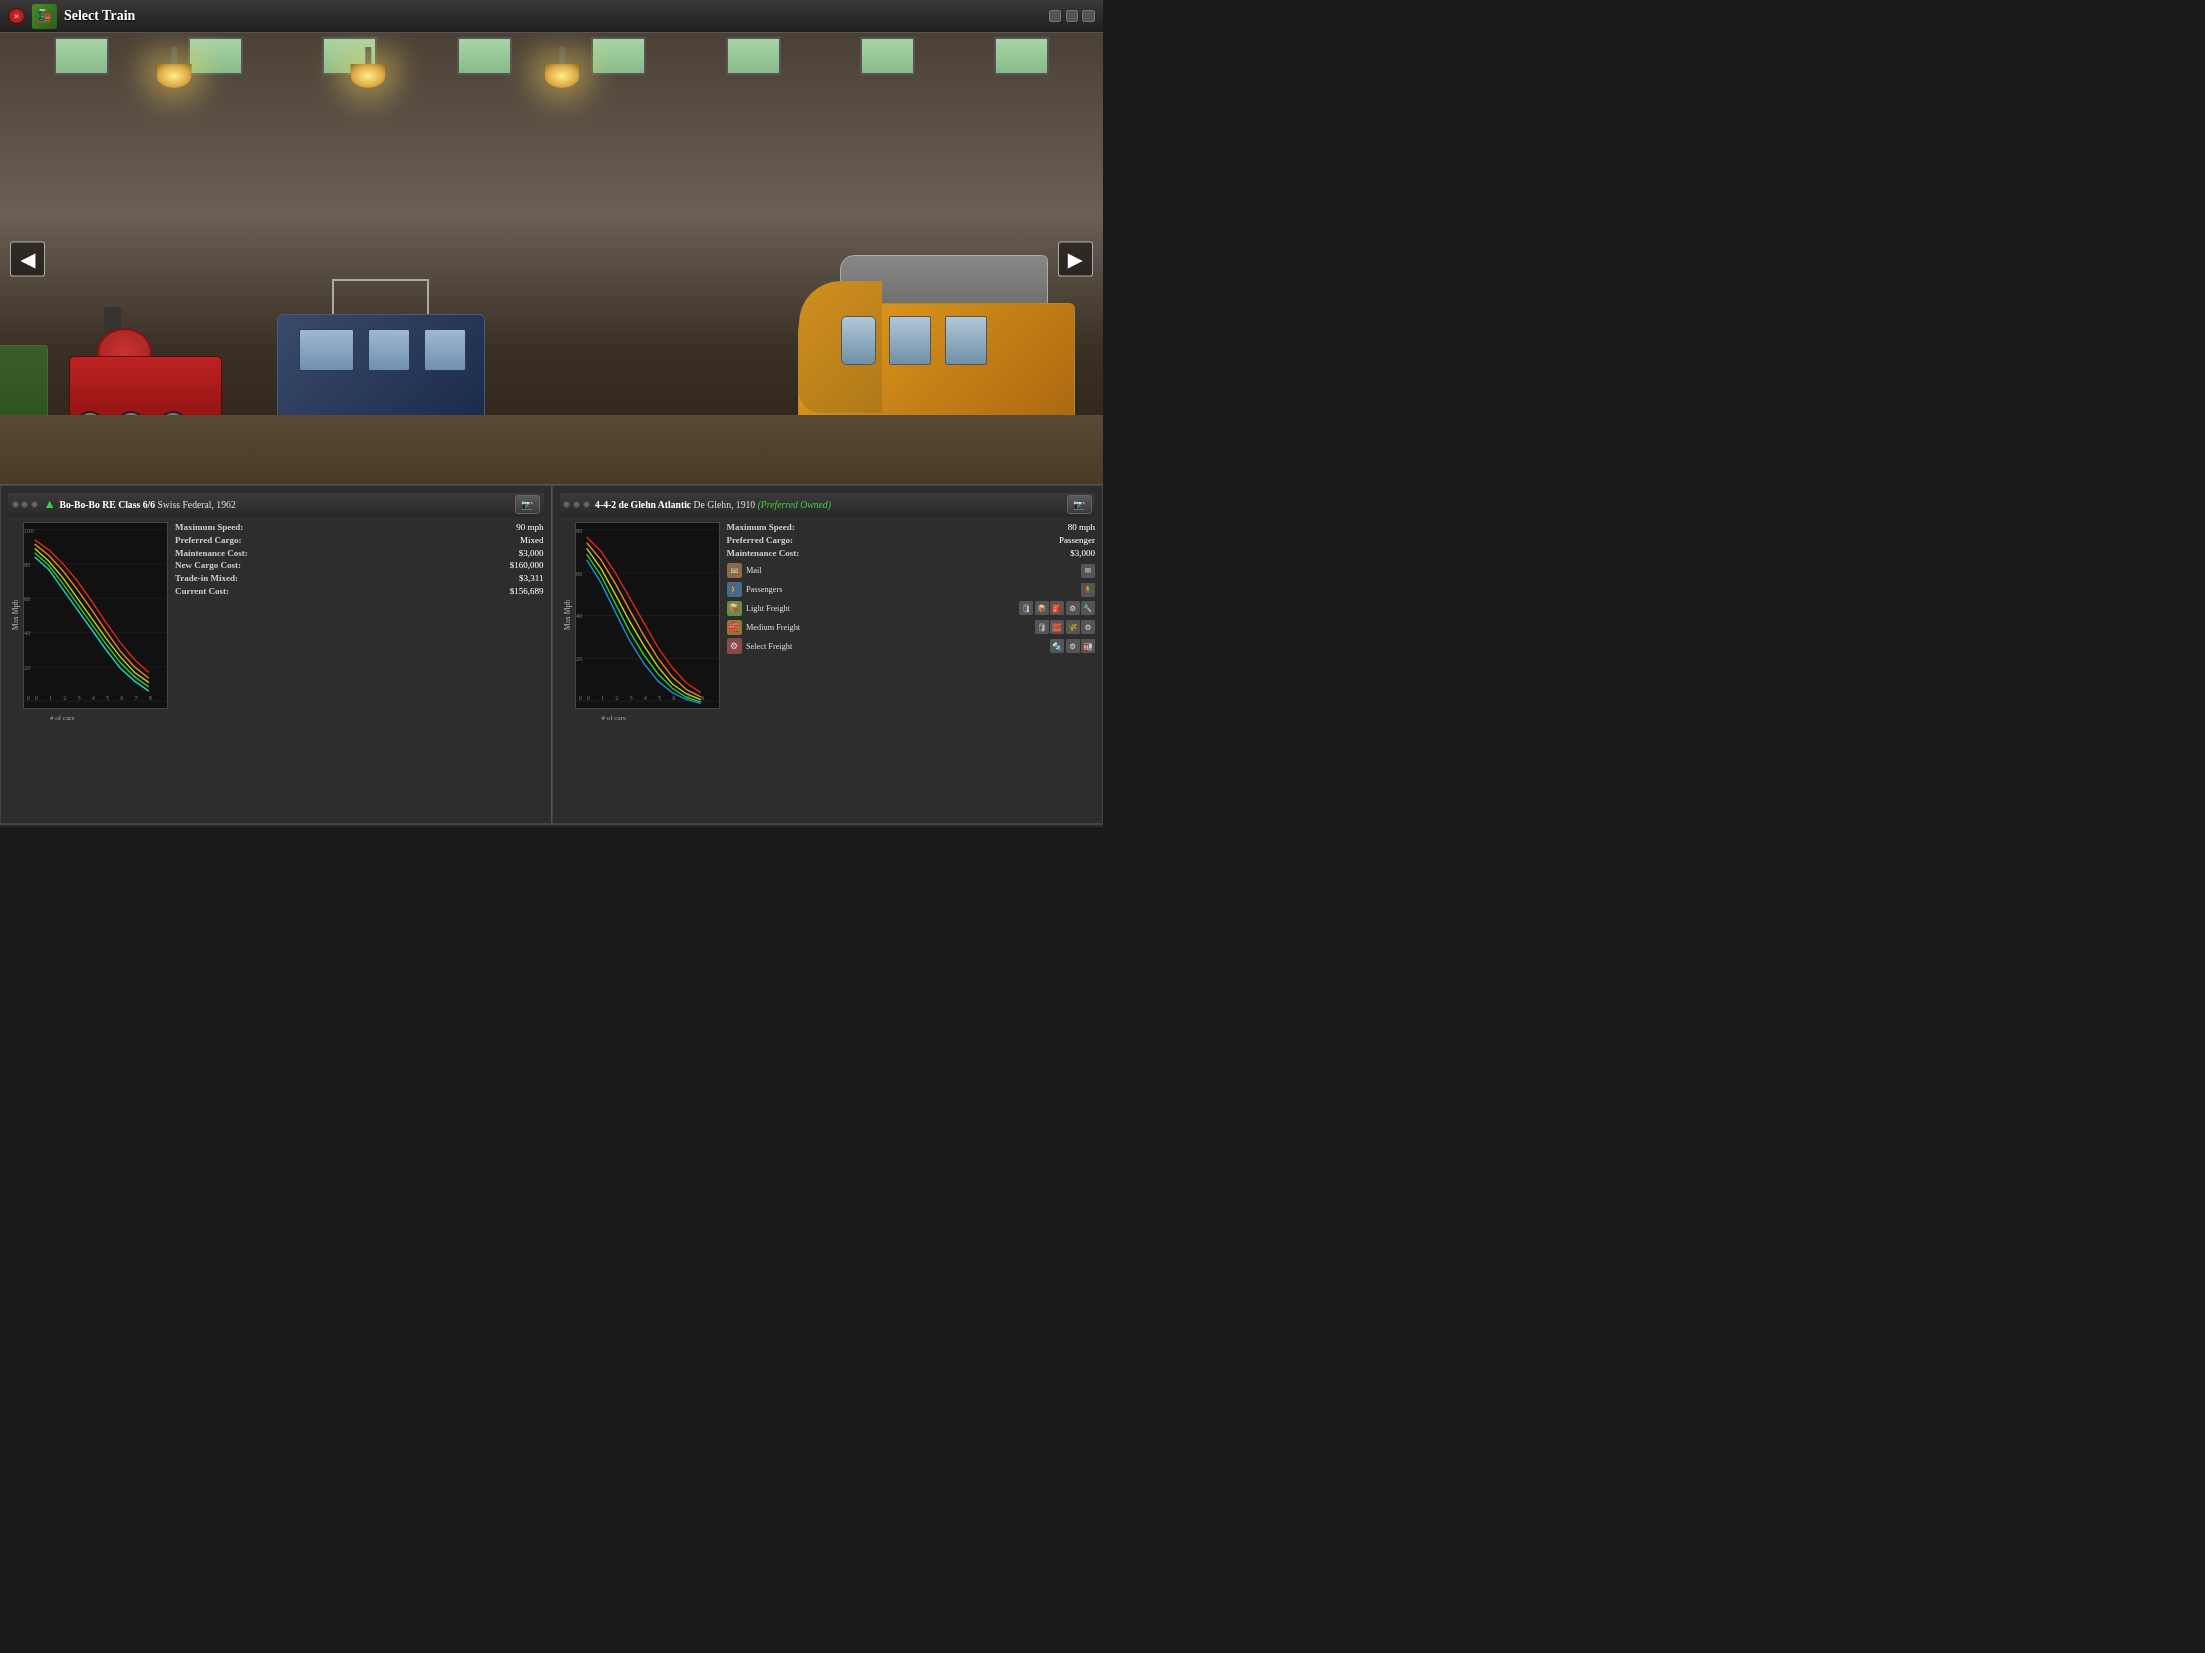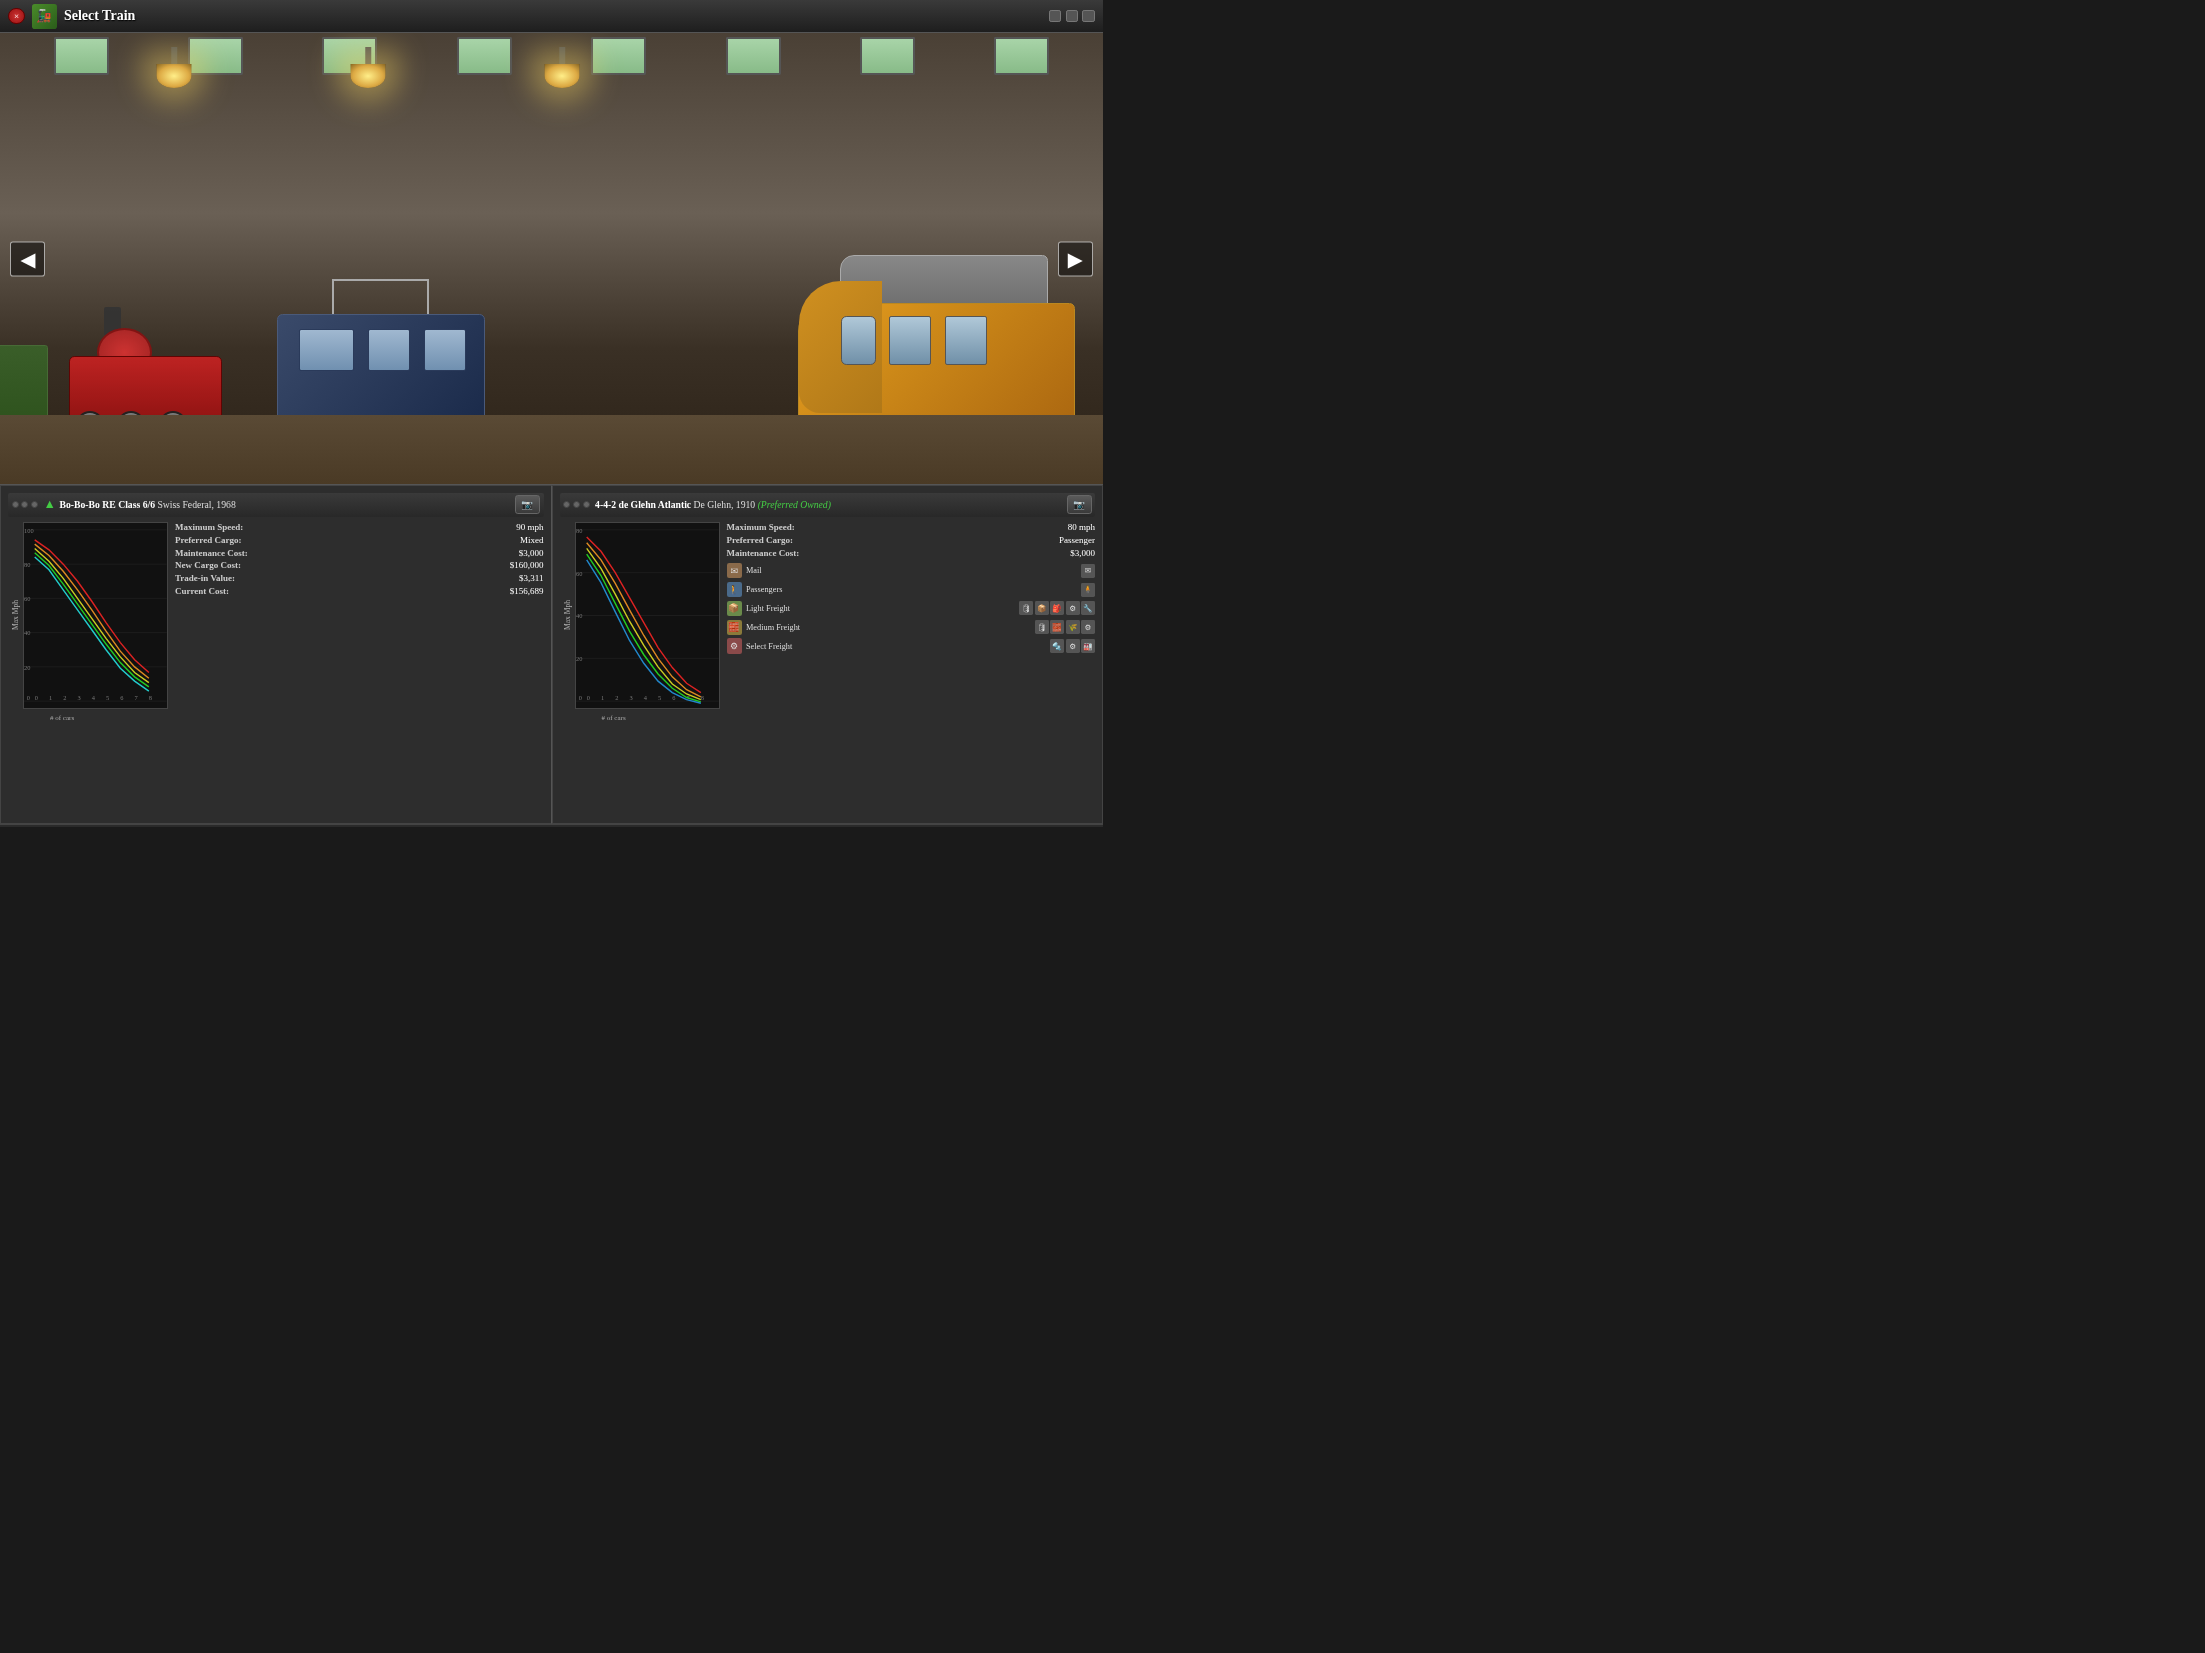--- a/index.html
+++ b/index.html
@@ -608,21 +608,21 @@
 
     <div class="panel-titlebar">
       <div class="panel-dots">
         <div class="panel-dot"></div>
         <div class="panel-dot"></div>
         <div class="panel-dot"></div>
       </div>
       <span class="upgrade-arrow">▲</span>
       <span class="train-name">
         <span class="train-name-bold">Bo-Bo-Bo RE Class 6/6</span>
-        <span>Swiss Federal, 1968</span>
+        <span>Swiss Federal, 1962</span>
       </span>
       <div class="panel-camera">📷</div>
     </div>
 
     <div class="panel-content">
 
       <div class="chart-wrapper">
         <div style="position:absolute;left:0;top:50%;transform:translateY(-50%) rotate(-90deg);font-size:7.6px;color:#aaa;white-space:nowrap;width:14px;transform-origin:center;">Max Mph</div>
         <div style="position:absolute;left:15.3px;right:0;top:0;bottom:14px;background:#111;border:0.7px solid #444;">
           <svg width="100%" height="100%" viewBox="0 0 200 240">
@@ -676,21 +676,21 @@
         </div>
         <div class="stat-row">
           <span class="stat-label">Maintenance Cost:</span>
           <span class="stat-value">$3,000</span>
         </div>
         <div class="stat-row">
           <span class="stat-label">New Cargo Cost:</span>
           <span class="stat-value">$160,000</span>
         </div>
         <div class="stat-row">
-          <span class="stat-label">Trade-in Value:</span>
+          <span class="stat-label">Trade-in Mixed:</span>
           <span class="stat-value">$3,311</span>
         </div>
         <div class="stat-row">
           <span class="stat-label">Current Cost:</span>
           <span class="stat-value">$156,689</span>
         </div>
       </div>
     </div>
   </div>
 

